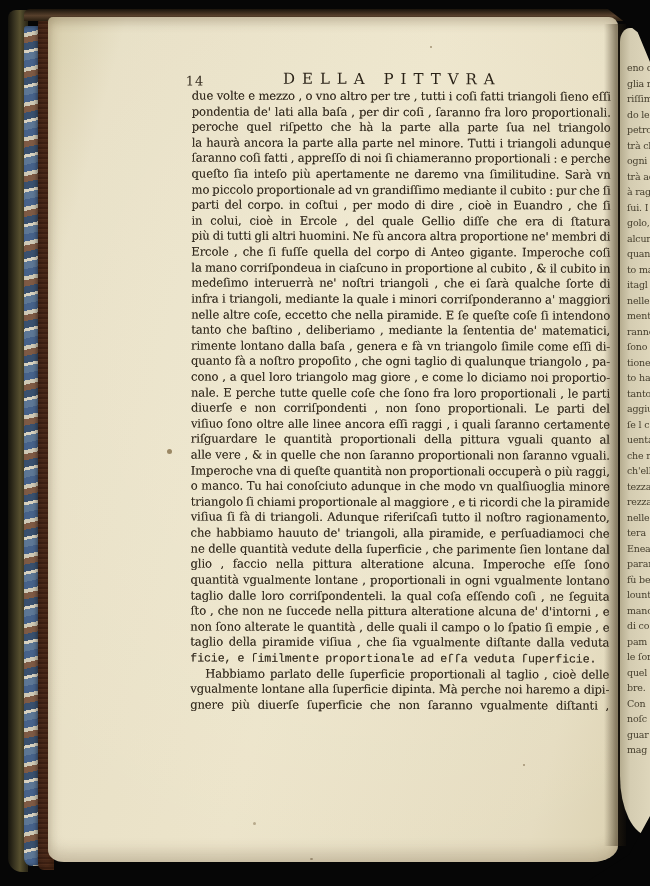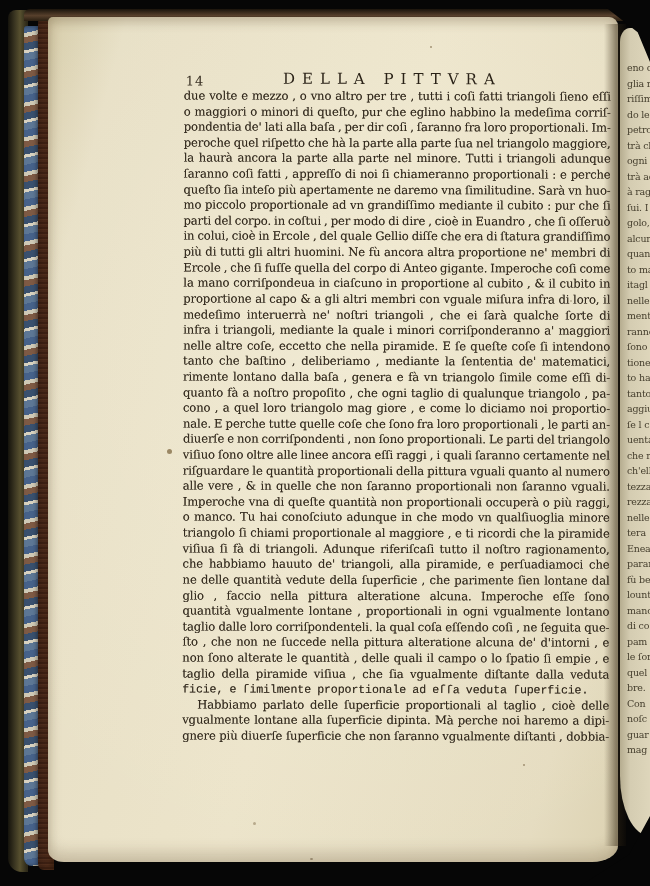--- a/index.html
+++ b/index.html
@@ -92,20 +92,21 @@
   .running-title{
     text-align:center;font-size:15px;letter-spacing:7px;
     color:#2a2217;padding-right:10px;
   }
   .body-text{margin-top:-1px;}
   .body-line{
     font-size:11.6px;line-height:15.62px;height:15.62px;overflow:hidden;
     text-align:justify;text-align-last:justify;
     letter-spacing:-.12px;word-spacing:-.6px;white-space:normal;
     text-shadow:0 0 .4px rgba(50,41,29,.55);
+    margin-left:8px;
   }
   .para-end{text-align-last:left;font-family:Liberation Mono, monospace;}
   .para-indent{text-indent:15px;}
 
   
   .speck{position:absolute;border-radius:50%;background:rgba(104,82,48,.55);}
   .s1{left:167px;top:449px;width:5px;height:5px;background:rgba(120,96,55,.7);}
   .s2{left:430px;top:46px;width:2px;height:2px;}
   .s3{left:253px;top:822px;width:3px;height:3px;background:rgba(104,82,48,.4);}
   .s4{left:523px;top:764px;width:2px;height:2px;}
@@ -177,33 +178,31 @@
   <div class="corner-top-right"></div>
   <div class="corner-bottom-right"></div>
 
   <div class="print-area">
     <div class="header-row">
       <span class="page-number">14</span>
       <div class="running-title">DELLA PITTVRA</div>
     </div>
     <div class="body-text">
         <div class="body-line">due volte e mezzo , o vno altro per tre , tutti i coſi fatti triangoli ſieno eſſi</div>
-        <div class="body-line">o maggiori o minori di queſto, pur che eglino habbino la medeſima corriſ-</div>
         <div class="body-line">pondentia de' lati alla baſa , per dir coſi , ſaranno fra loro proportionali. Im-</div>
         <div class="body-line">peroche quel riſpetto che hà la parte alla parte ſua nel triangolo maggiore,</div>
         <div class="body-line">la haurà ancora la parte alla parte nel minore. Tutti i triangoli adunque che</div>
         <div class="body-line">ſaranno coſi fatti , appreſſo di noi ſi chiameranno proportionali : e perche</div>
         <div class="body-line">queſto ſia inteſo più apertamente ne daremo vna ſimilitudine. Sarà vn huo-</div>
         <div class="body-line">mo piccolo proportionale ad vn grandiſſimo mediante il cubito : pur che ſi</div>
         <div class="body-line">parti del corpo. in coſtui , per modo di dire , cioè in Euandro , che ſi oſſeruò</div>
         <div class="body-line">in colui, cioè in Ercole , del quale Gellio diſſe che era di ſtatura grandiſſimo</div>
         <div class="body-line">più di tutti gli altri huomini. Ne fù ancora altra proportione ne' membri di</div>
         <div class="body-line">Ercole , che ſi fuſſe quella del corpo di Anteo gigante. Imperoche coſi come</div>
         <div class="body-line">la mano corriſpondeua in ciaſcuno in proportione al cubito , &amp; il cubito in</div>
-        <div class="body-line">proportione al capo &amp; a gli altri membri con vguale miſura infra di loro, il</div>
         <div class="body-line">medeſimo interuerrà ne' noſtri triangoli , che ei ſarà qualche ſorte di miſura</div>
         <div class="body-line">infra i triangoli, mediante la quale i minori corriſponderanno a' maggiori</div>
         <div class="body-line">nelle altre coſe, eccetto che nella piramide.  E ſe queſte coſe ſi intendono</div>
         <div class="body-line">tanto che baſtino , deliberiamo , mediante la ſententia de' matematici, tanto</div>
         <div class="body-line">rimente lontano dalla baſa , genera e fà vn triangolo ſimile come eſſi di-</div>
         <div class="body-line">quanto fà a noſtro propoſito , che ogni taglio di qualunque triangolo , pa-</div>
         <div class="body-line">cono , a quel loro triangolo mag giore , e come lo diciamo noi proportio-</div>
         <div class="body-line">nale. E perche tutte quelle coſe che ſono fra loro proportionali , le parti an-</div>
         <div class="body-line">diuerſe e non corriſpondenti , non ſono proportionali.  Le parti del triangolo</div>
         <div class="body-line">viſiuo ſono oltre alle linee ancora eſſi raggi , i quali ſaranno certamente nel</div>

